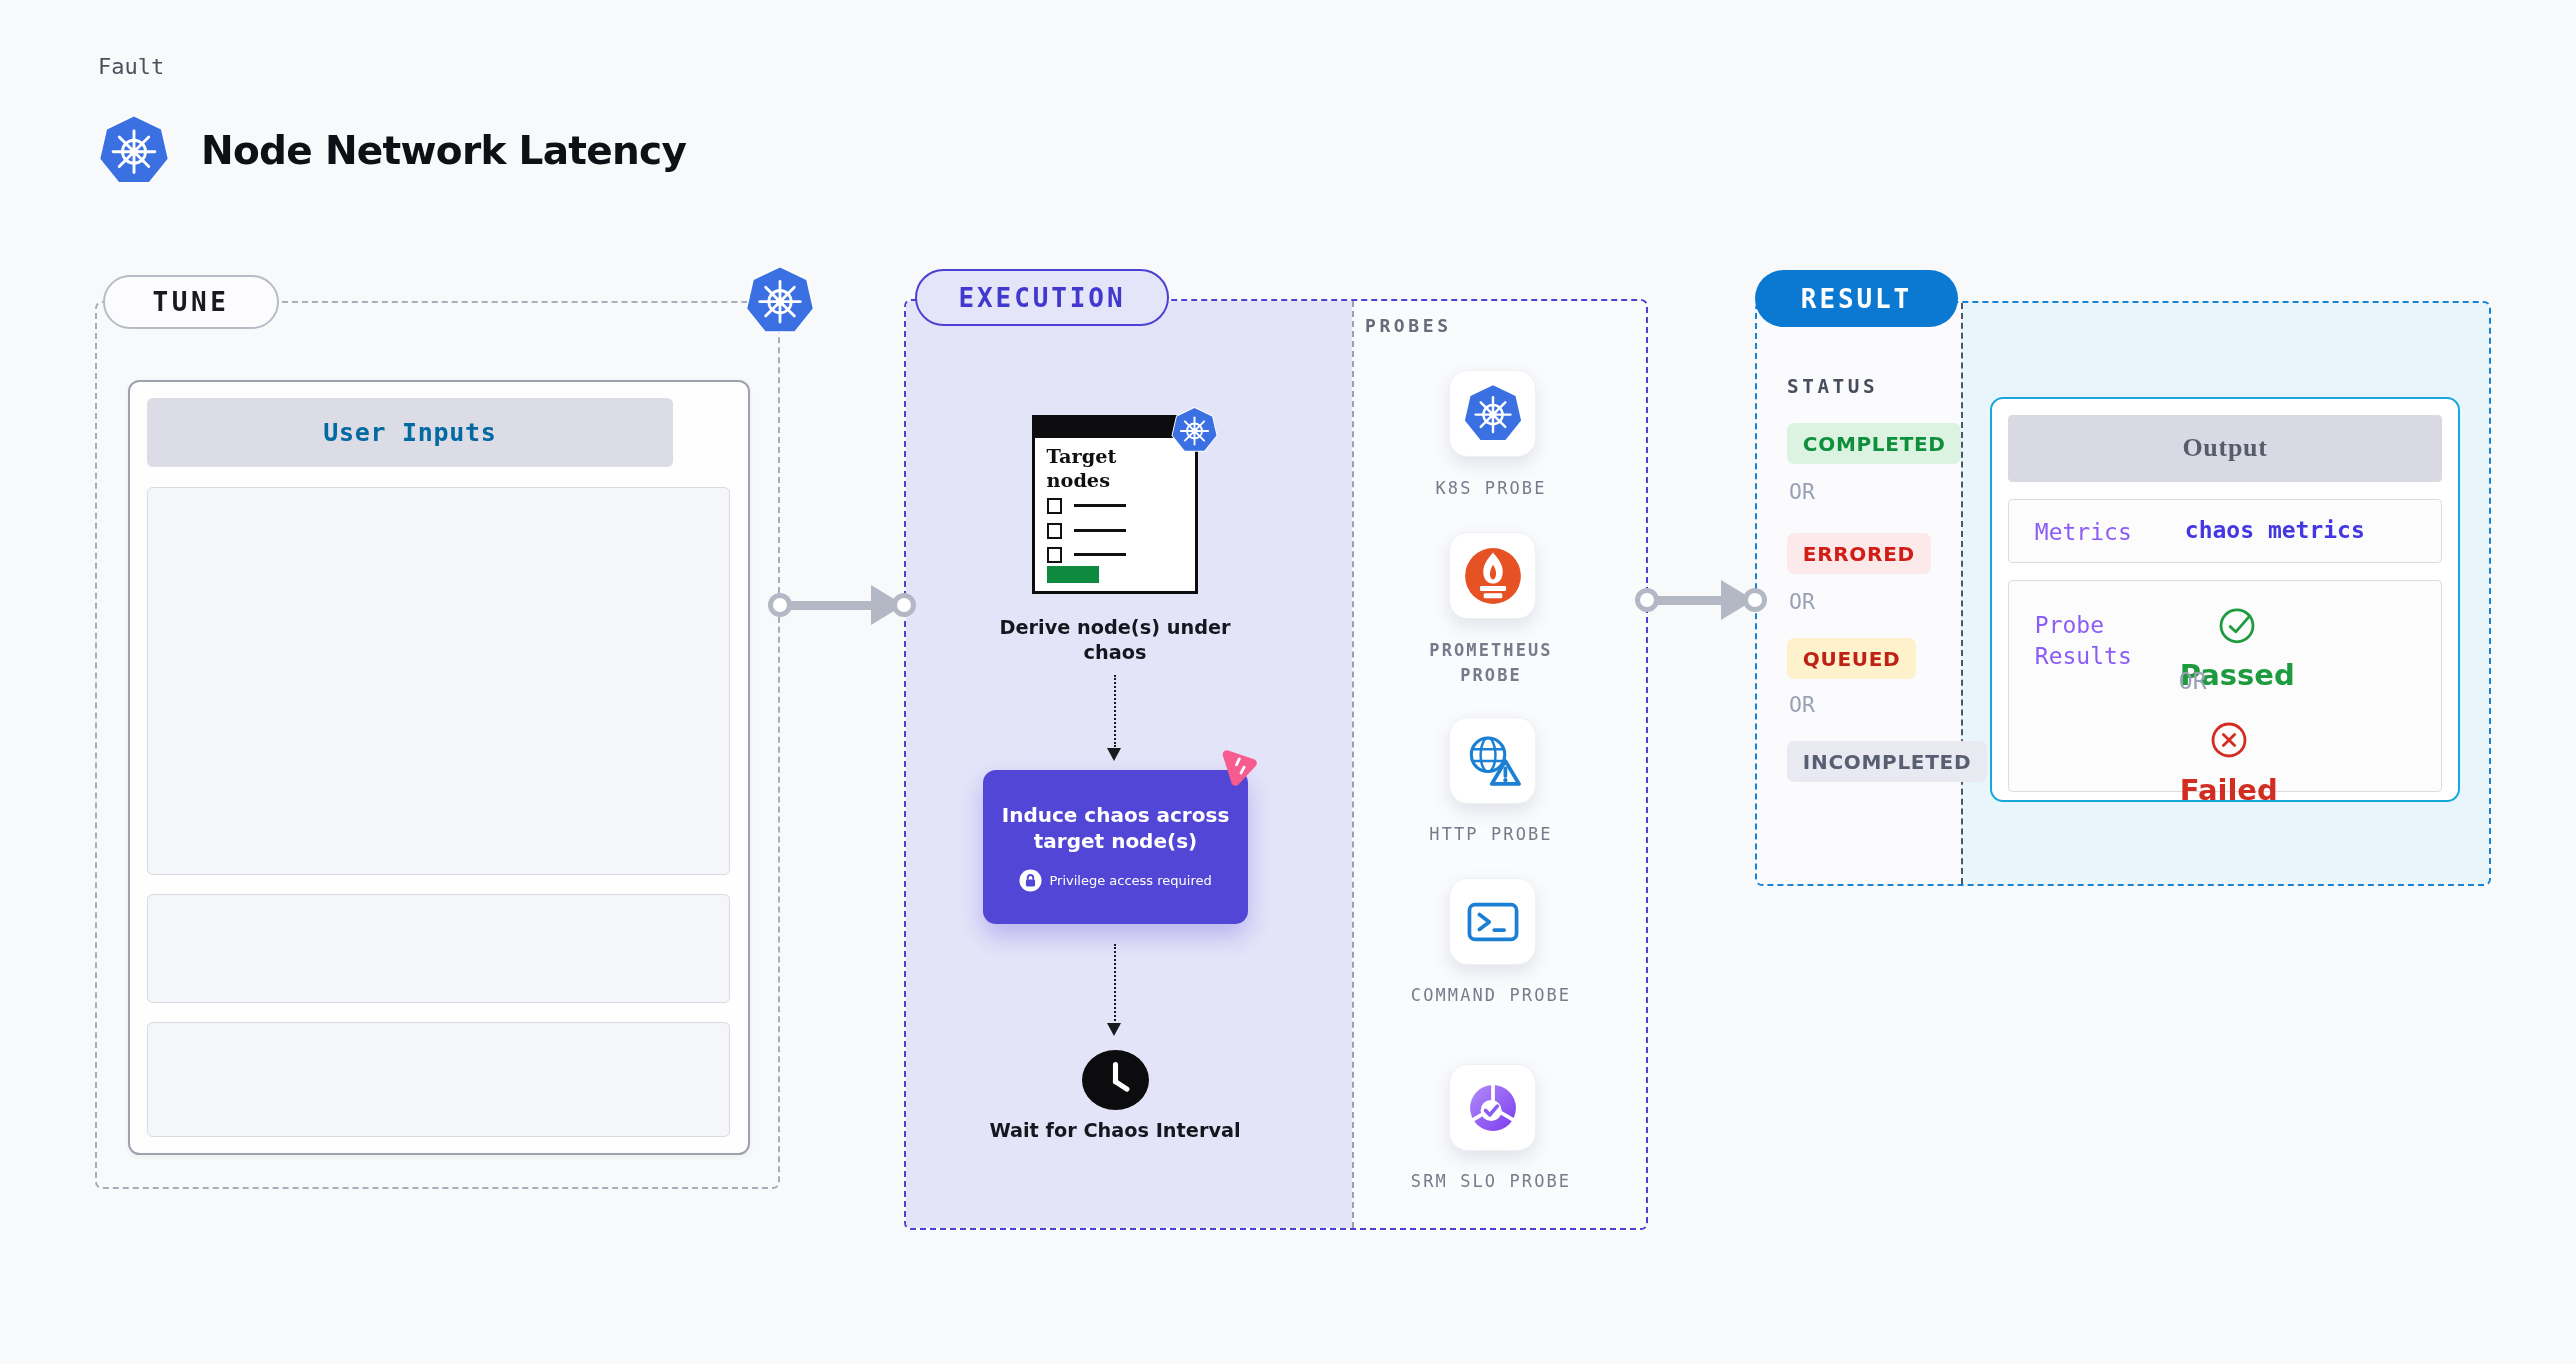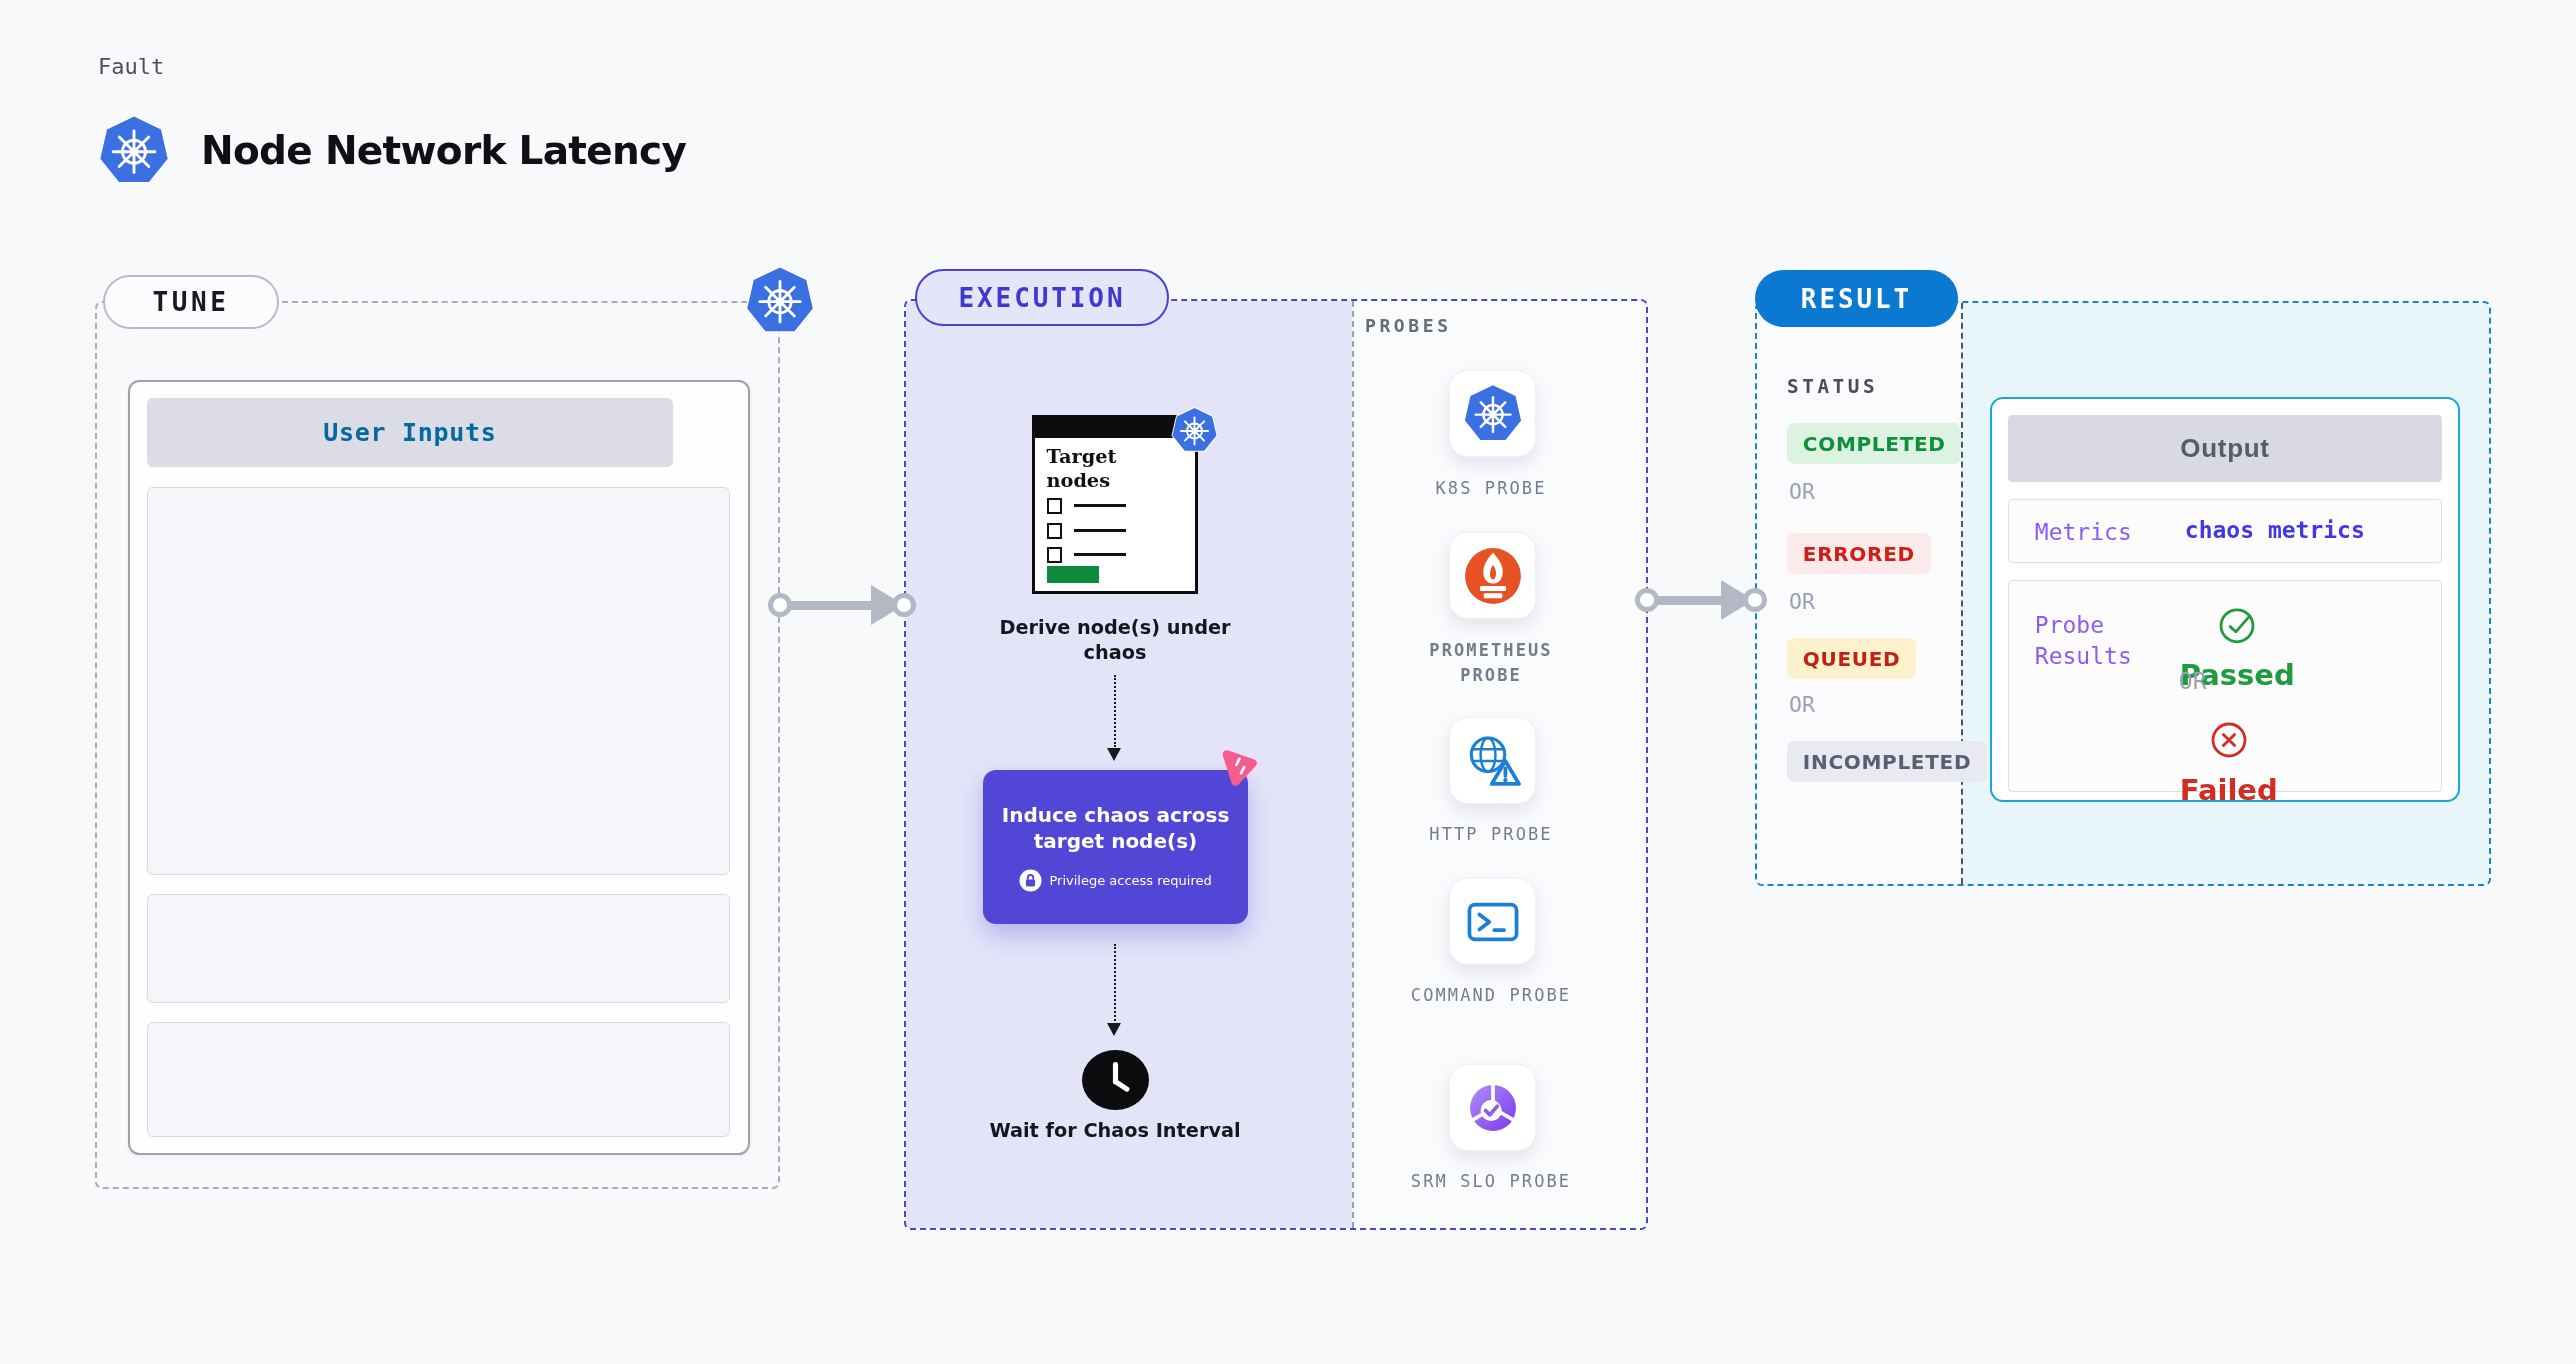--- a/index.html
+++ b/index.html
@@ -96,21 +96,21 @@
   .status-heading{left:1787px;top:375px;font-family:"DejaVu Sans Mono",monospace;font-weight:bold;
         font-size:19.3px;letter-spacing:3.6px;color:#484d5c;z-index:3;}
   .badge{position:absolute;left:1787px;display:inline-flex;align-items:center;border-radius:7.2px;
         padding:8.6px 15.8px;font-weight:bold;font-size:20px;letter-spacing:0.7px;z-index:3;white-space:nowrap;}
   .or-label{position:absolute;left:1789px;font-family:"DejaVu Sans Mono",monospace;font-size:21.5px;
         color:#9aa1b3;z-index:3;}
 
   .output-panel{left:1990px;top:397px;width:470px;height:405px;background:#ffffff;border:2.9px solid #17a7da;
         border-radius:13px;box-sizing:border-box;padding:15.8px;z-index:3;}
   .output-header{height:67px;background:#d9d9e3;border-radius:4.3px;display:flex;align-items:center;
-        justify-content:center;font-family:Liberation Sans, sans-serif;font-weight:bold;font-size:26px;
+        justify-content:center;font-family:Liberation Serif, serif;font-weight:bold;font-size:26px;
         color:#575c6b;letter-spacing:0.7px;}
   .output-row{border:1.4px solid #dadce4;border-radius:4.3px;background:#fcfcfd;box-sizing:border-box;position:relative;}
   .metrics-row{margin-top:17px;height:64px;}
   .probe-row{margin-top:17px;height:212px;padding-left:8px;}
   .output-label{position:absolute;left:26px;font-family:"DejaVu Sans Mono",monospace;font-size:23px;
         color:#8b5cf6;line-height:1.35;}
   .metrics-value{position:absolute;left:176px;top:17px;font-family:"DejaVu Sans Mono",monospace;
         font-weight:bold;font-size:23px;color:#4237e2;}
   .pr-item{position:absolute;display:flex;align-items:center;gap:13px;flex-direction:column;}
   .pr-text{font-weight:bold;font-size:29px;}

